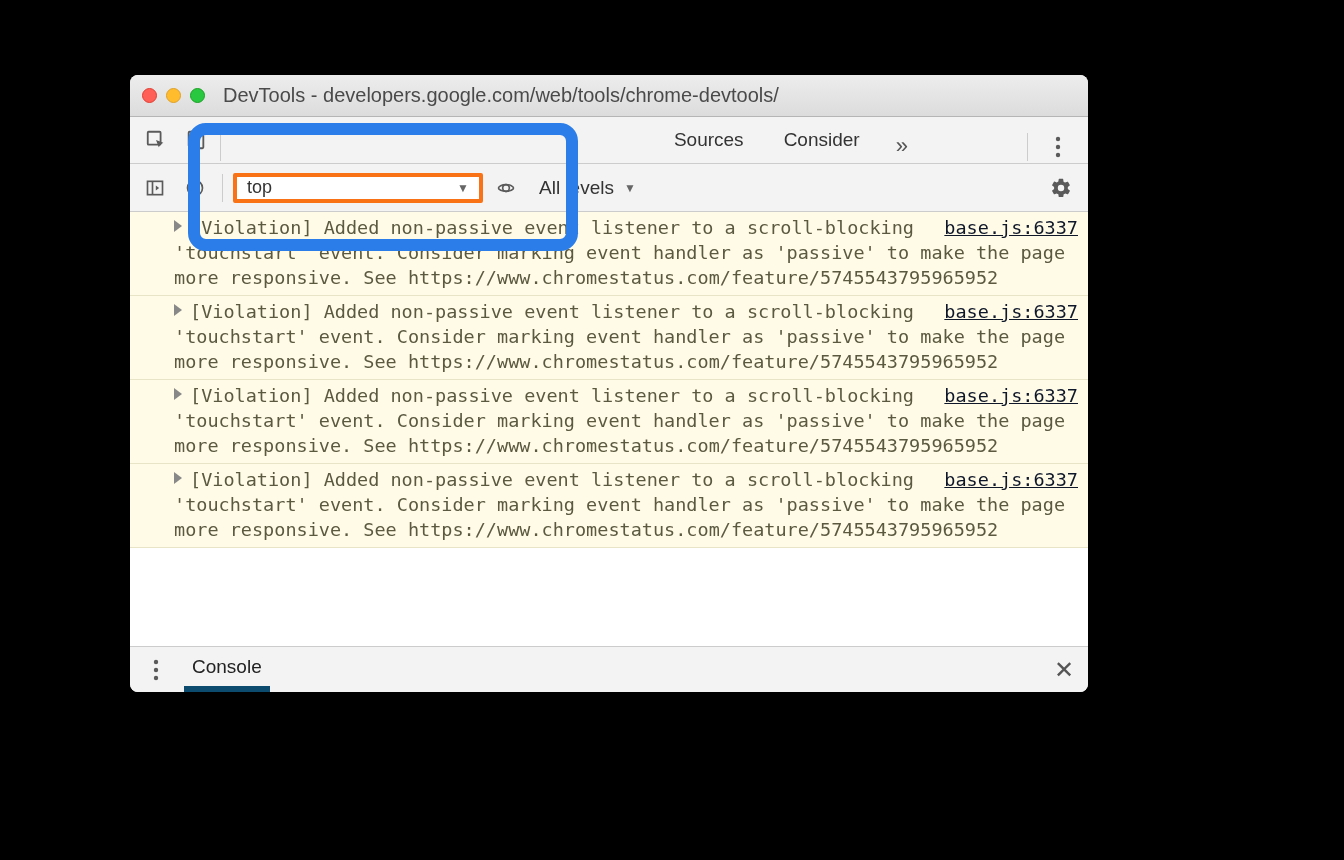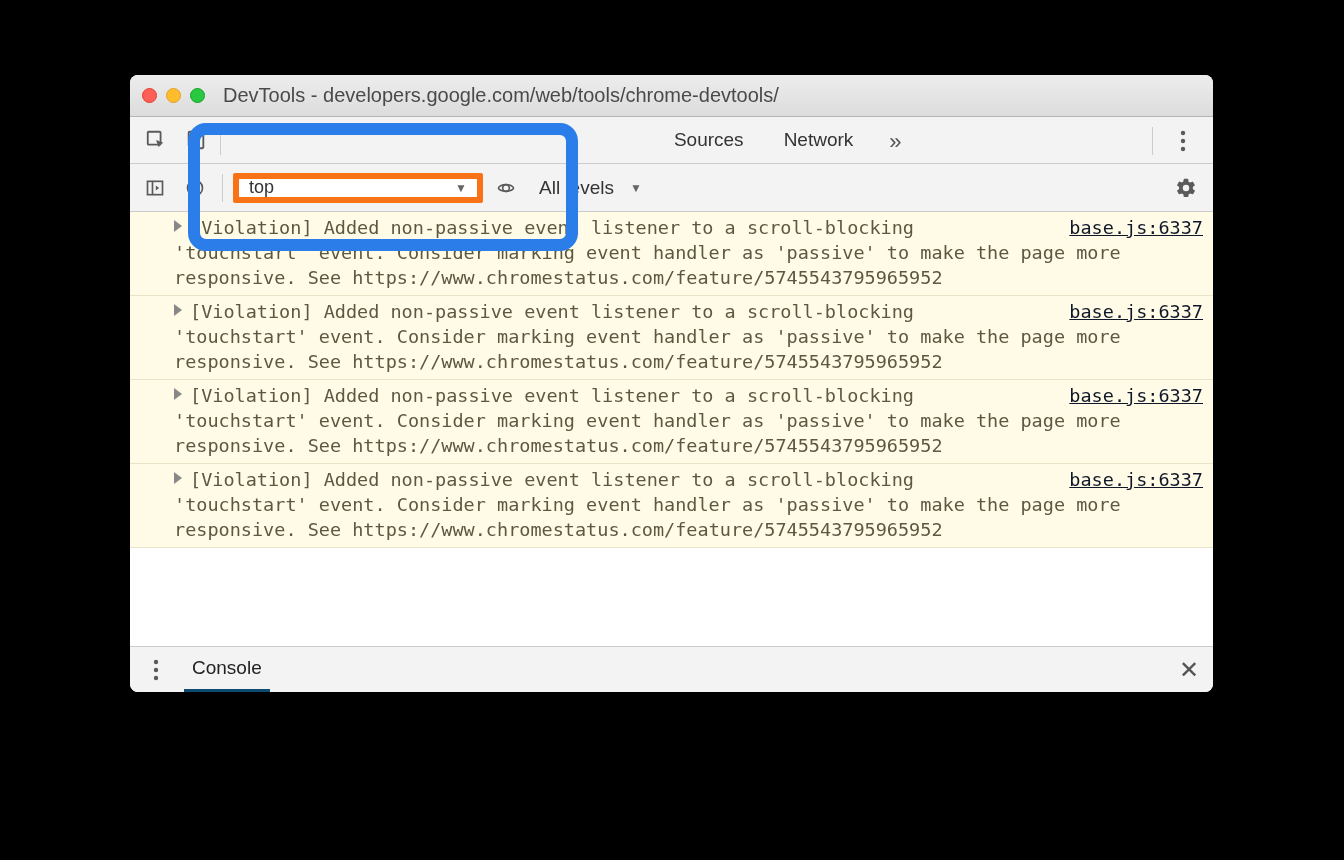--- a/index.html
+++ b/index.html
@@ -7,21 +7,21 @@
     background: #000;
     width: 1344px;
     height: 860px;
     font-family: -apple-system, BlinkMacSystemFont, "Helvetica Neue", Arial, sans-serif;
     overflow: hidden;
   }
   .window {
     position: absolute;
     left: 130px;
     top: 75px;
-    width: 1083px;
+    width: 958px;
     height: 617px;
     background: #fff;
     border-radius: 8px;
     box-shadow: 0 20px 60px rgba(0,0,0,0.5);
     display: flex;
     flex-direction: column;
     overflow: hidden;
   }
   .titlebar {
     height: 42px;
@@ -42,22 +42,22 @@
     font-size: 20px;
     white-space: nowrap;
     overflow: hidden;
     text-overflow: ellipsis;
   }
   .tabbar {
     height: 47px;
     background: #f3f3f3;
     border-bottom: 1px solid #ccc;
     display: flex;
-    align-items: flex-end;
-    padding: 8px 6px;
+    align-items: flex-start;
+    padding: 16px 6px;
     gap: 0;
     position: relative;
   }
   .tab-icon-btn {
     width: 40px;
     height: 100%;
     display: flex;
     align-items: center;
     justify-content: center;
     color: #5a5a5a;
@@ -88,21 +88,21 @@
     padding: 0 8px;
     gap: 6px;
     position: relative;
   }
   .tb-btn {
     width: 34px; height: 34px; display:flex; align-items:center; justify-content:center; color:#5a5a5a; cursor:pointer;
   }
   .context-select {
     display:flex; align-items:center;
     background: #fff;
-    border: 6px solid #f97316;
+    border: 4px solid #f97316;
     height: 30px;
     min-width: 250px;
     padding: 0 10px;
     font-size: 18px;
     color: #333;
     cursor: pointer;
     gap: 8px;
     border-radius: 2px;
   }
   .context-select .caret { margin-left:auto; font-size:12px; color:#666;}
@@ -110,21 +110,21 @@
     height: 30px;
     border: 1px solid #ccc;
     background: #fff;
     padding: 0 10px;
     font-size: 18px;
     width: 260px;
     color: #555;
     outline: none;
   }
   .levels {
-    font-size: 19px; color:#333; padding: 0 10px; cursor:pointer; display:flex; align-items:center; gap:16px;
+    font-size: 19px; color:#333; padding: 0 10px; cursor:pointer; display:flex; align-items:center; gap:10px;
   }
   .gear { margin-left:auto; padding-right:8px; cursor:pointer; color:#5a5a5a;}
   .highlight-box {
     position: absolute;
     border: 12px solid #2B7DE9;
     border-radius: 18px;
     pointer-events: none;
     z-index: 50;
   }
   .console-area {
@@ -169,21 +169,21 @@
     padding: 0 8px;
     gap: 10px;
   }
   .drawer-tab {
     font-size: 19px;
     color: #222;
     padding: 0 8px;
     height: 100%;
     display: flex;
     align-items: center;
-    border-bottom: 3px solid #0c4a6e;
+    border-bottom: 6px solid #0c4a6e;
     cursor: pointer;
   }
   .drawer-close { margin-left:auto; font-size:24px; color:#555; cursor:pointer; padding:0 6px;}
   svg { display:block; }
 </style>
 </head>
 <body>
 
 <div class="window">
 
@@ -206,21 +206,21 @@
     <div class="tab-icon-btn">
       <svg width="22" height="22" viewBox="0 0 24 24" fill="none" stroke="currentColor" stroke-width="2">
         <rect x="4" y="3" width="12" height="16" rx="1"></rect>
           <rect x="10" y="7" width="10" height="14" rx="1" fill="#f3f3f3"></rect>
       </svg>
     </div>
     <div class="tab-sep"></div>
     <div class="tab hidden">Elements</div>
     <div class="tab hidden">Console</div>
     <div class="tab" style="margin-left:200px;">Sources</div>
-    <div class="tab">Network</div>
+    <div class="tab">Consider</div>
     <div class="more-tabs">»</div>
     <div class="tabbar-right">
       <div class="tab-sep"></div>
       <div class="kebab">
         <svg width="6" height="22" viewBox="0 0 6 22" fill="currentColor">
             <circle cx="3" cy="3" r="2.2"></circle>
             <circle cx="3" cy="11" r="2.2"></circle>
             <circle cx="3" cy="19" r="2.2"></circle>
           </svg>
       </div>

